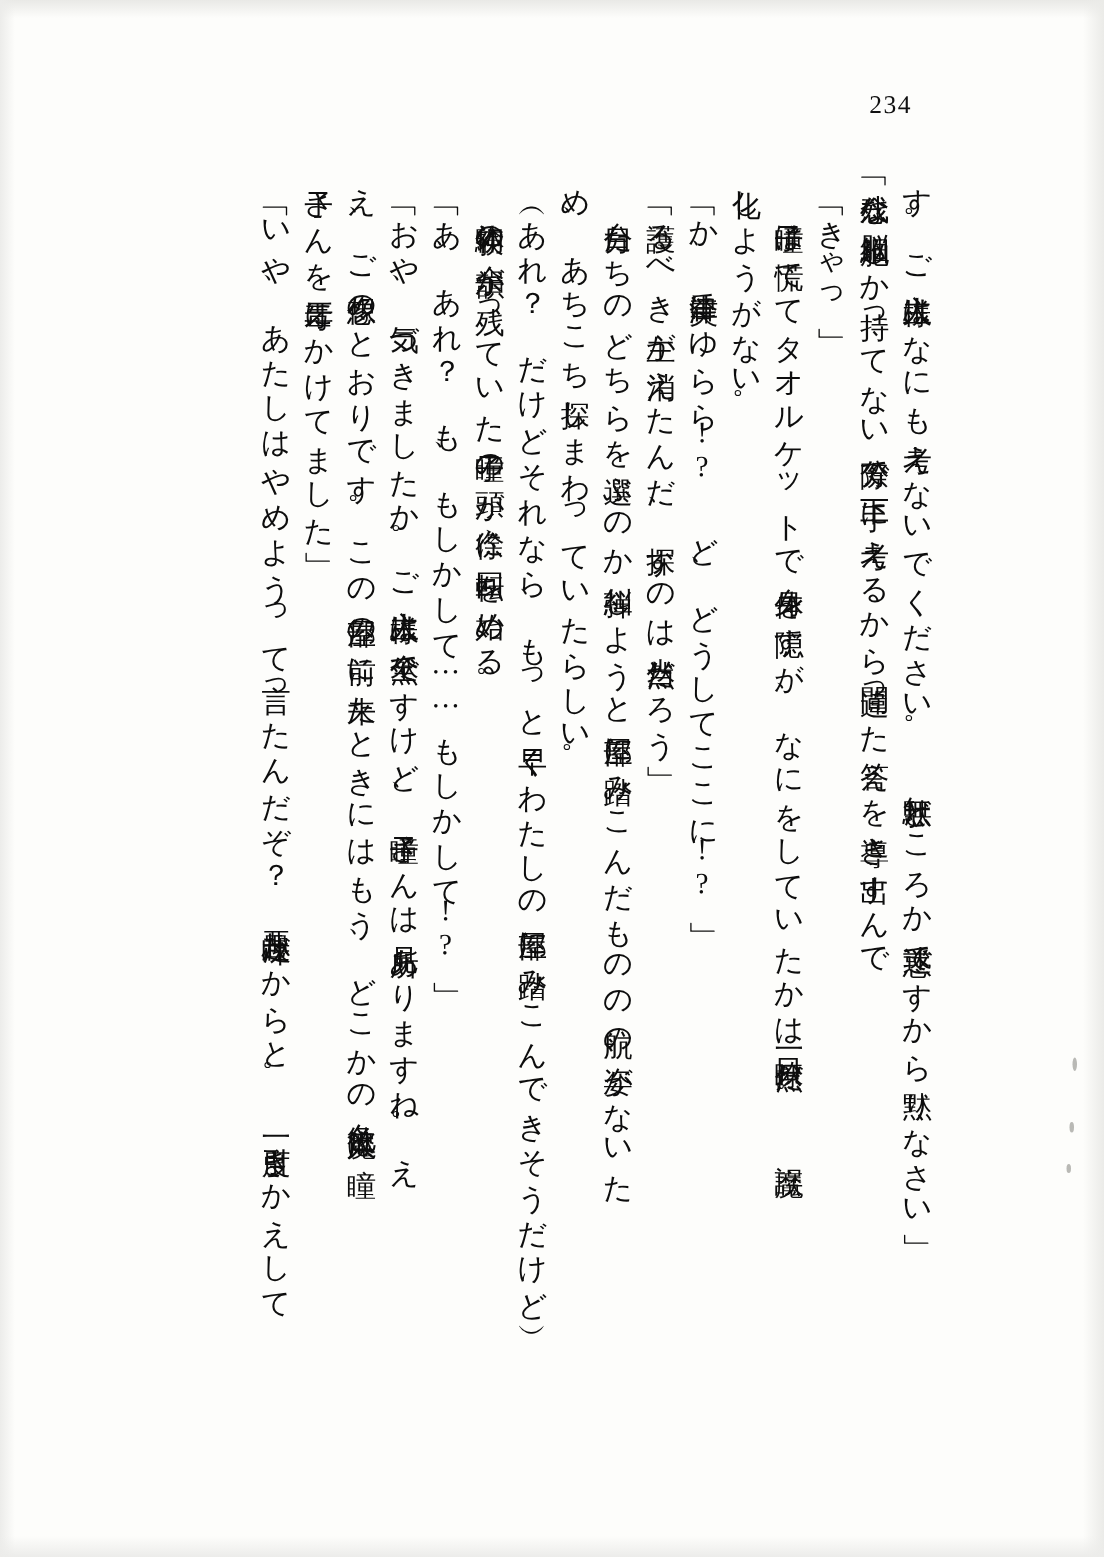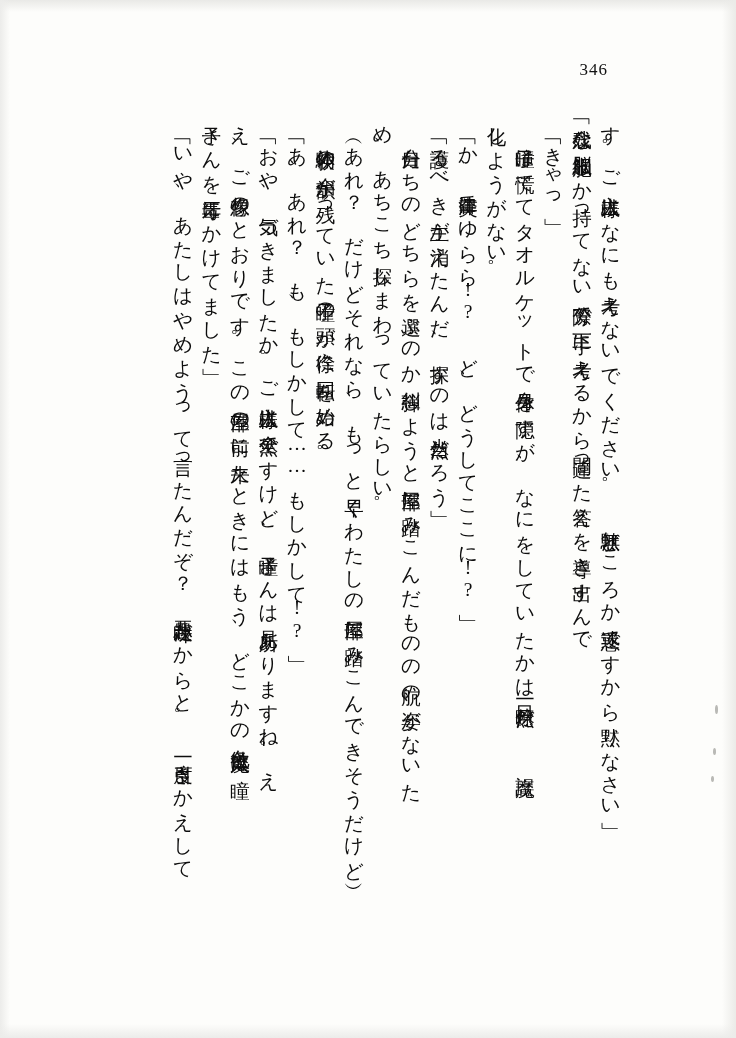--- a/index.html
+++ b/index.html
@@ -102,21 +102,21 @@
 
   <div class="scan-edge-top"></div>
   <div class="scan-edge-left"></div>
   <div class="scan-edge-right"></div>
   <div class="scan-edge-bottom"></div>
 
   <div class="speck" style="top:705px; right:18px; width:3px; height:9px;"></div>
   <div class="speck" style="top:748px; right:20px; width:3px; height:7px;"></div>
   <div class="speck" style="top:776px; right:22px; width:3px; height:6px;"></div>
 
-  <div id="page-number">346</div>
+  <div id="page-number">234</div>
 
   <div id="text-block">
     <div class="line">す。ご主人様はなにも考えないでください。　無駄どころか迷惑ですから黙りなさい」</div>
     <div class="line">「残念な脳細胞しか持ってない分際で下手に考えるから間違った答えを導き出すんで</div>
     <div class="line indent-1">「きゃっ」</div>
     <div class="line">　瞳子は慌ててタオルケットで身体を隠すが、なにをしていたかは一目瞭然だ。　誤魔</div>
     <div class="line">化しようがない。</div>
     <div class="line indent-1">「か、香津美にゆらら!?　ど、どうしてここに!?」</div>
     <div class="line indent-1">「護るべき主が消えたんだ、探すのは当然だろう」</div>
     <div class="line">　自分たちのどちらを選ぶのか糾弾しようと部屋に踏みこんだものの航の姿がないた</div>

